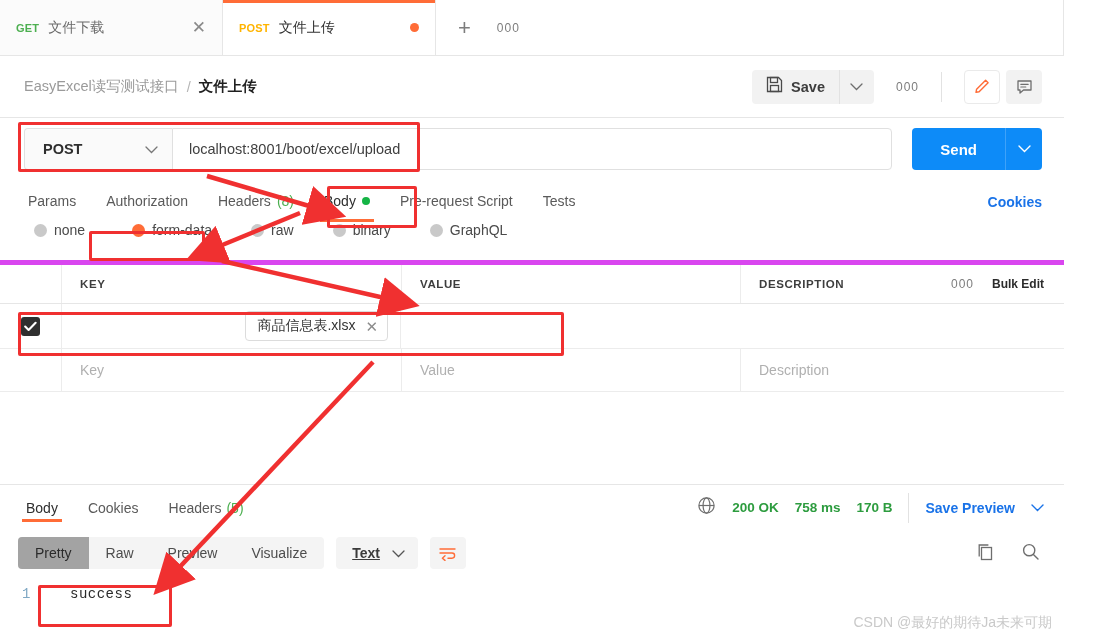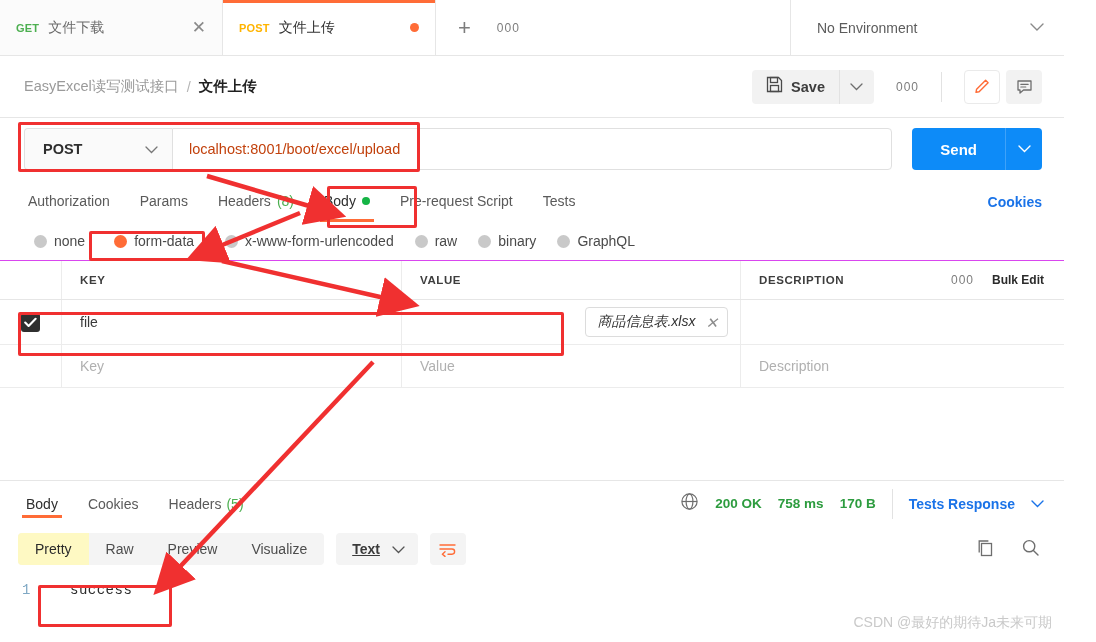--- a/index.html
+++ b/index.html
@@ -79,21 +79,21 @@
   .urlbox { display: flex; align-items: center; flex: 1; height: 42px; margin-right: 20px; }
   .method-box {
     width: 148px; height: 42px; box-sizing: border-box; background: #fafafa;
     border: 1px solid #e0e0e0; border-right: none; border-radius: 4px 0 0 4px;
     display: flex; align-items: center; justify-content: space-between; padding: 0 14px 0 18px; cursor: pointer;
   }
   .method-label { font-size: 14.5px; color: #2e2e2e; font-weight: bold; }
   .url-input {
     flex: 1; height: 42px; box-sizing: border-box; background: #fff;
     border: 1px solid #e0e0e0; border-radius: 0 4px 4px 0; display: flex; align-items: center;
-    padding-left: 16px; font-size: 14.5px; color: #c2410c; cursor: text;
+    padding-left: 16px; font-size: 14.5px; color: #404040; cursor: text;
   }
   .send-grp { display: flex; align-items: flex-end; }
   .btn-send {
     height: 42px; padding: 0 28px; background: #0d8bf8; border-radius: 4px 0 0 4px;
     display: flex; align-items: center; cursor: pointer;
   }
   .btn-send span { color: #fff; font-size: 15px; font-weight: bold; }
   .btn-send-caret {
     height: 42px; width: 36px; background: #0d8bf8; border-radius: 0 4px 4px 0;
     border-left: 1px solid #3ea2f9; display: flex; align-items: center; justify-content: center;
@@ -108,28 +108,28 @@
   }
   .rtab.active { color: #2e2e2e; }
   .rtab.active::after {
     content: ""; position: absolute; left: 6px; right: 6px; bottom: 0; height: 3px; background: #ff6c37;
   }
   .rtab .cnt { color: #4caf50; }
   .greendot { width: 8px; height: 8px; border-radius: 50%; background: #15b445; }
   .cookies-link { margin-left: auto; font-size: 14px; color: #1a73e8; font-weight: bold; cursor: pointer; padding-bottom: 12px; }
 
   
-  .btyperow { display: flex; align-items: center; height: 38px; padding: 0 10px 0 24px; box-sizing: border-box; gap: 1px; }
+  .btyperow { display: flex; align-items: flex-start; height: 38px; padding: 0 10px 0 24px; box-sizing: border-box; gap: 19px; }
   .radio-item { display: flex; align-items: center; gap: 7px; padding: 0 10px; cursor: pointer; }
   .radio-dot { width: 13px; height: 13px; border-radius: 50%; background: #c9c9c9; }
   .radio-dot.sel { background: #ff6c37; }
   .radio-label { font-size: 14px; color: #4a4a4a; }
 
   
-  .kvtable { border-top: 1px solid #d946ef; }
+  .kvtable { border-top: 5px solid #d946ef; }
   .kvhead { display: flex; height: 38px; align-items: center; border-bottom: 1px solid #e6e6e6; }
   .kvrow { display: flex; height: 42px; align-items: center; border-bottom: 1px solid #ececec; }
   .kvrow.filled { height: 44px; }
   .c-chk { width: 62px; display: flex; align-items: center; justify-content: center;
            border-right: 1px solid #ececec; height: 100%; box-sizing: border-box; }
   .c-key { width: 340px; height: 100%; box-sizing: border-box; display: flex; align-items: center;
            padding-left: 18px; border-right: 1px solid #ececec; }
   .c-val { width: 339px; height: 100%; box-sizing: border-box; display: flex; align-items: center;
            padding-left: 18px; border-right: 1px solid #ececec; }
   .c-desc { flex: 1; height: 100%; box-sizing: border-box; display: flex; align-items: center; padding-left: 18px; }
@@ -164,21 +164,21 @@
   .rstab.active { color: #2e2e2e; }
   .rstab.active::after { content:""; position:absolute; left:4px; right:4px; bottom:9px; height:3px; background:#ff6c37; }
   .rstab .cnt { color: #4caf50; }
   .resp-meta { margin-left: auto; display: flex; align-items: center; gap: 16px; }
   .meta-val { font-size: 13.5px; color: #2d9c3f; font-weight: bold; }
   .save-resp { font-size: 14px; color: #1a73e8; font-weight: bold; cursor: pointer; }
 
   .viewbar { display: flex; align-items: center; height: 46px; padding: 0 20px 0 18px; box-sizing: border-box; gap: 12px; }
   .seg { display: flex; background: #f4f4f4; border-radius: 4px; height: 32px; overflow: hidden; }
   .seg-item { padding: 0 17px; display: flex; align-items: center; font-size: 14px; color: #4d4d4d; cursor: pointer; }
-  .seg-item.active { background: #fef9c3; color: #2b2b2b; }
+  .seg-item.active { background: #a3a3a3; color: #2b2b2b; }
   .fmt-select {
     display: flex; align-items: center; gap: 12px; height: 32px; padding: 0 13px 0 16px;
     background: #f4f4f4; border-radius: 4px; cursor: pointer;
   }
   .fmt-label { font-size: 14px; color: #3b3b3b; font-weight: bold; text-decoration: underline; }
   .wrap-btn {
     width: 36px; height: 32px; background: #f4f4f4; border-radius: 4px;
     display: flex; align-items: center; justify-content: center; cursor: pointer;
   }
   .view-right { margin-left: auto; display: flex; align-items: center; gap: 26px; padding-right: 4px; }
@@ -214,28 +214,20 @@
       <span class="tab-method m-post">POST</span>
       <span class="tab-title">文件上传</span>
       <span class="tab-dot"></span>
     </div>
 
     <div class="tab-plus">
       <span class="plus-glyph">+</span>
       <span class="dots3">000</span>
     </div>
 
-    <div class="env-select">
-      <span class="env-label">No Environment</span>
-      <span class="chev">
-        <svg width="14" height="9" viewBox="0 0 14 9">
-            <path d="M1 1 L7 7 L13 1" stroke="#8a8a8a" stroke-width="1.4" fill="none" stroke-linecap="round"></path>
-          </svg>
-      </span>
-    </div>
   </div>
 
   <div class="crumbrow">
     <span class="crumb">EasyExcel读写测试接口</span>
     <span class="crumb-sep">/</span>
     <span class="crumb-cur">文件上传</span>
     <span class="crumb-spacer"></span>
 
     <div class="save-grp">
       <div class="btn-save">
@@ -292,24 +284,24 @@
       <div class="btn-send-caret">
         <svg width="13" height="8" viewBox="0 0 13 8">
             <path d="M1 1 L6.5 6.5 L12 1" stroke="#fff" stroke-width="1.4" fill="none" stroke-linecap="round"></path>
           </svg>
       </div>
     </div>
   </div>
 
   <div class="reqtabs">
     <div class="rtab">
+        <span>Params</span>
+      </div>
+    <div class="rtab">
         <span>Authorization</span>
-      </div>
-    <div class="rtab">
-        <span>Params</span>
       </div>
     <div class="rtab">
       <span>Headers</span>
       <span class="cnt">(8)</span>
     </div>
     <div class="rtab active">
       <span>Body</span>
       <span class="greendot"></span>
     </div>
     <div class="rtab">
@@ -322,24 +314,20 @@
   </div>
 
   <div class="btyperow">
     <div class="radio-item">
       <span class="radio-dot"></span>
       <span class="radio-label">none</span>
     </div>
     <div class="radio-item" style="margin-left:8px;">
       <span class="radio-dot sel"></span>
       <span class="radio-label">form-data</span>
-    </div>
-    <div class="radio-item" style="margin-left:10px;">
-      <span class="radio-dot"></span>
-      <span class="radio-label">x-www-form-urlencoded</span>
     </div>
     <div class="radio-item">
       <span class="radio-dot"></span>
       <span class="radio-label">raw</span>
     </div>
     <div class="radio-item">
       <span class="radio-dot"></span>
       <span class="radio-label">binary</span>
     </div>
     <div class="radio-item">
@@ -367,24 +355,21 @@
     </div>
 
     <div class="kvrow filled">
       <div class="c-chk">
         <span class="chk">
           <svg width="13" height="11" viewBox="0 0 13 11">
               <path d="M1.2 5.6 L4.6 9 L11.6 1.8" stroke="#fff" stroke-width="2.1" fill="none" stroke-linecap="round" stroke-linejoin="round"></path>
             </svg>
         </span>
       </div>
-      <div class="c-key">
-        <span class="cell-txt">file</span>
-      </div>
-      <div class="c-val" style="padding-left:0; justify-content:flex-end; padding-right:12px;font-style:italic;">
+      <div class="c-val" style="padding-left:0; justify-content:flex-end; padding-right:12px;">
         <span class="file-chip">
           <span class="file-chip-name">商品信息表.xlsx</span>
           <span class="file-chip-x">✕</span>
         </span>
       </div>
       <div class="c-desc"></div>
     </div>
 
     <div class="kvrow">
       <div class="c-chk"></div>
@@ -419,21 +404,21 @@
         <svg width="19" height="19" viewBox="0 0 19 19">
           <circle cx="9.5" cy="9.5" r="7.6" fill="none" stroke="#6e6e6e" stroke-width="1.2"></circle>
           <ellipse cx="9.5" cy="9.5" rx="3.4" ry="7.6" fill="none" stroke="#6e6e6e" stroke-width="1.2"></ellipse>
           <path d="M2 9.5 h15" stroke="#6e6e6e" stroke-width="1.2"></path>
         </svg>
       </span>
       <span class="meta-val">200 OK</span>
       <span class="meta-val">758 ms</span>
       <span class="meta-val">170 B</span>
       <span class="vdiv"></span>
-      <span class="save-resp">Tests Response</span>
+      <span class="save-resp">Save Preview</span>
       <span class="chev">
         <svg width="13" height="8" viewBox="0 0 13 8">
             <path d="M1 1 L6.5 6.5 L12 1" stroke="#1a73e8" stroke-width="1.4" fill="none" stroke-linecap="round"></path>
           </svg>
       </span>
     </div>
   </div>
 
   <div class="viewbar">
     <div class="seg">

